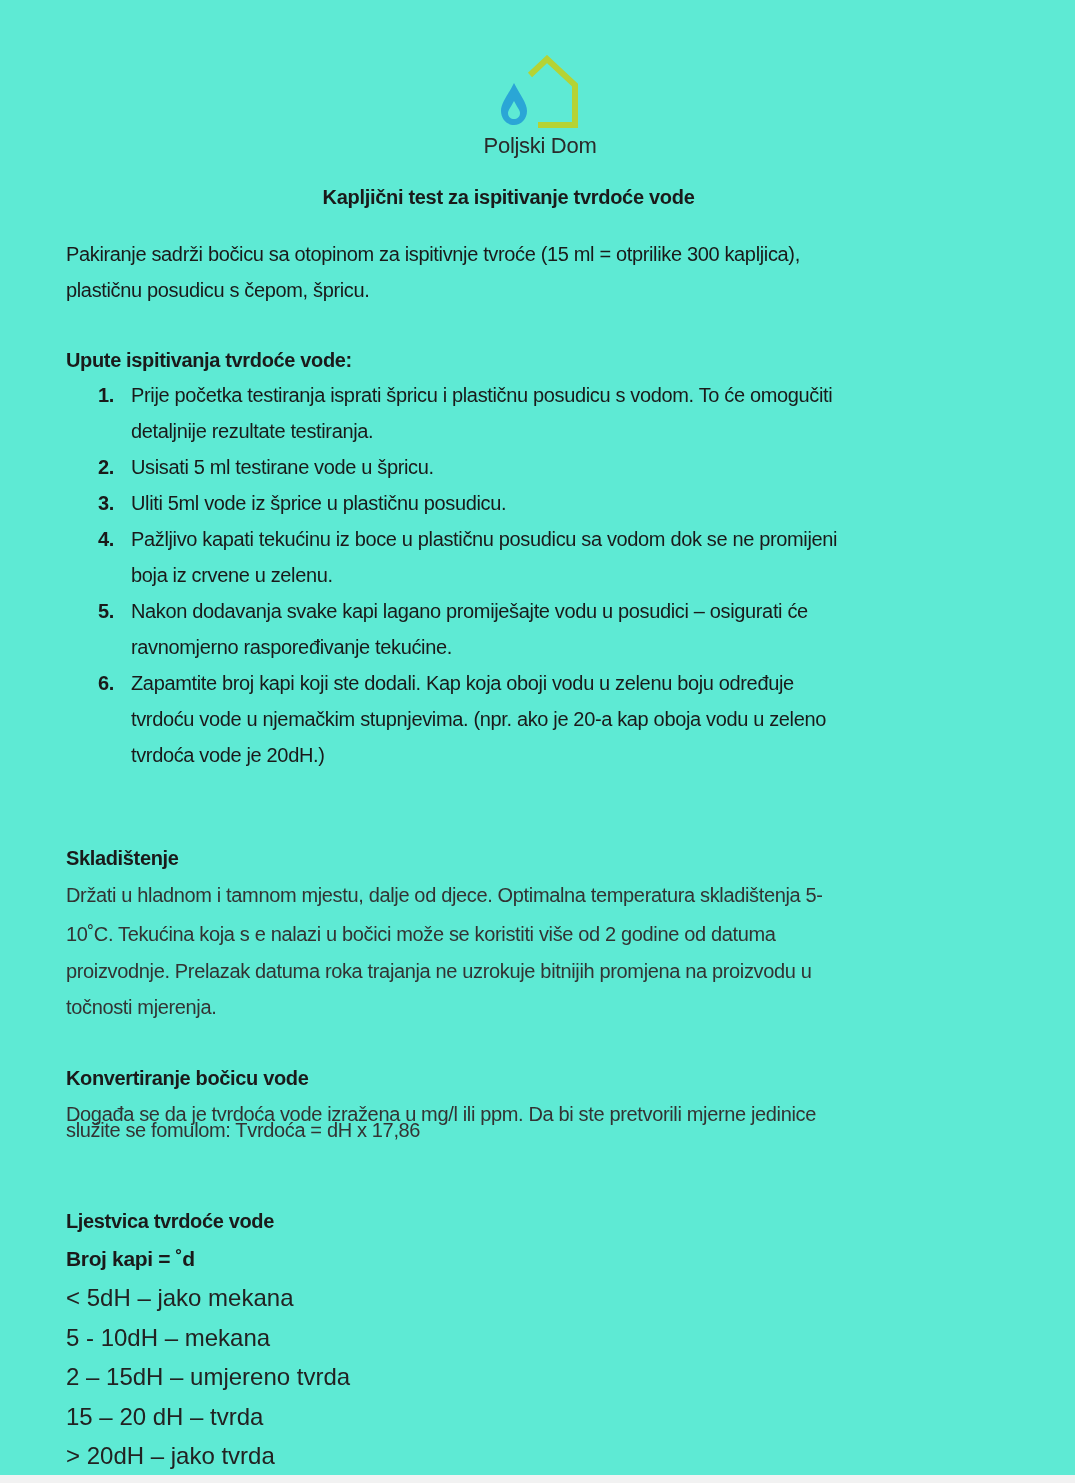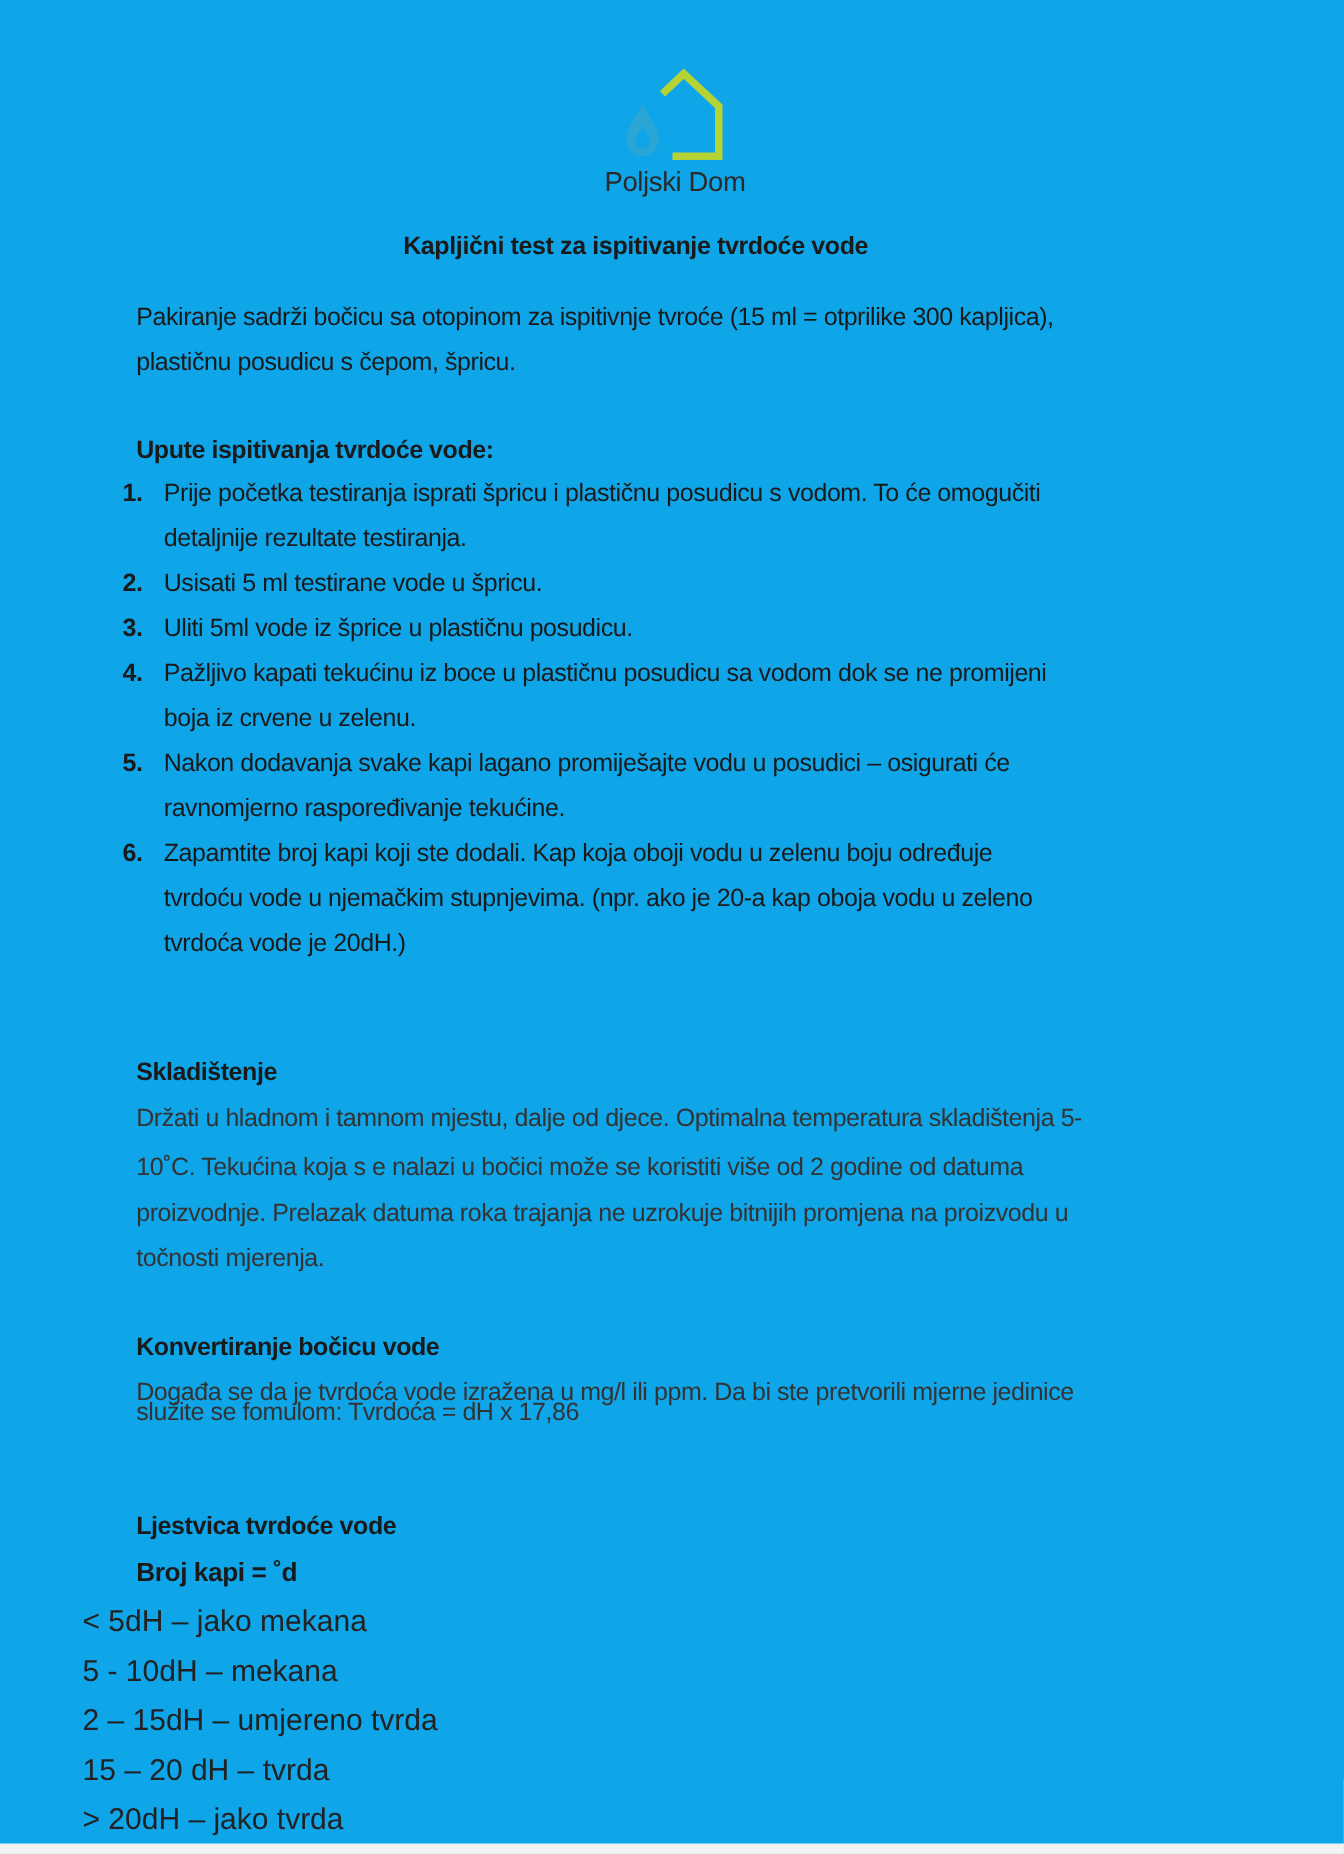--- a/index.html
+++ b/index.html
@@ -1,26 +1,26 @@
 <!DOCTYPE html>
 <html><head>
   <meta charset="utf-8">
   <style>
     html, body { margin: 0; padding: 0; }
     body {
       width: 1075px; height: 1483px; background: #ffffff; position: relative; overflow: hidden;
       font-family: "Liberation Sans", sans-serif; color: #1a1a1a;
     }
-    .page { position: absolute; left: 0; top: 0; width: 1075px; height: 1475px; background: #0ea5e9; }
+    .page { position: absolute; left: 0; top: 0; width: 1075px; height: 1475px; background: #5eead4; }
     .footer-strip { position: absolute; left: 0; top: 1475px; width: 1075px; height: 8px; background: #f2f2f2; }
     .logo { position: absolute; left: 470px; top: 55px; width: 140px; height: 110px; }
     .logo svg { position: absolute; left: 28px; top: 0; }
     .logo-text { position: absolute; left: 0; top: 78px; width: 140px; text-align: center; font-size: 22px; color: #2a2a2a; letter-spacing: -0.3px; }
     .title { position: absolute; left: 0; top: 186px; width: 1017px; text-align: center; font-size: 20px; font-weight: bold; letter-spacing: -0.3px; }
-    .text { position: absolute; left: 66px; font-size: 20px; line-height: 36px; letter-spacing: -0.35px; margin-left: 43px; }
+    .text { position: absolute; left: 66px; font-size: 20px; line-height: 36px; letter-spacing: -0.35px; }
     .bold { font-weight: bold; text-align: center; }
     ol.steps { position: absolute; left: 66px; top: 377px; margin: 0; padding: 0; list-style: none; width: 950px; }
     ol.steps li { position: relative; padding-left: 65px; font-size: 20px; line-height: 36px; letter-spacing: -0.35px; }
     ol.steps li .num { position: absolute; left: 32px; top: 0; font-weight: bold; }
     .gray { color: #333; }
     .scale { position: absolute; left: 66px; font-size: 24px; line-height: 40px; color: #222; }
   </style>
 </head>
 <body>
 

